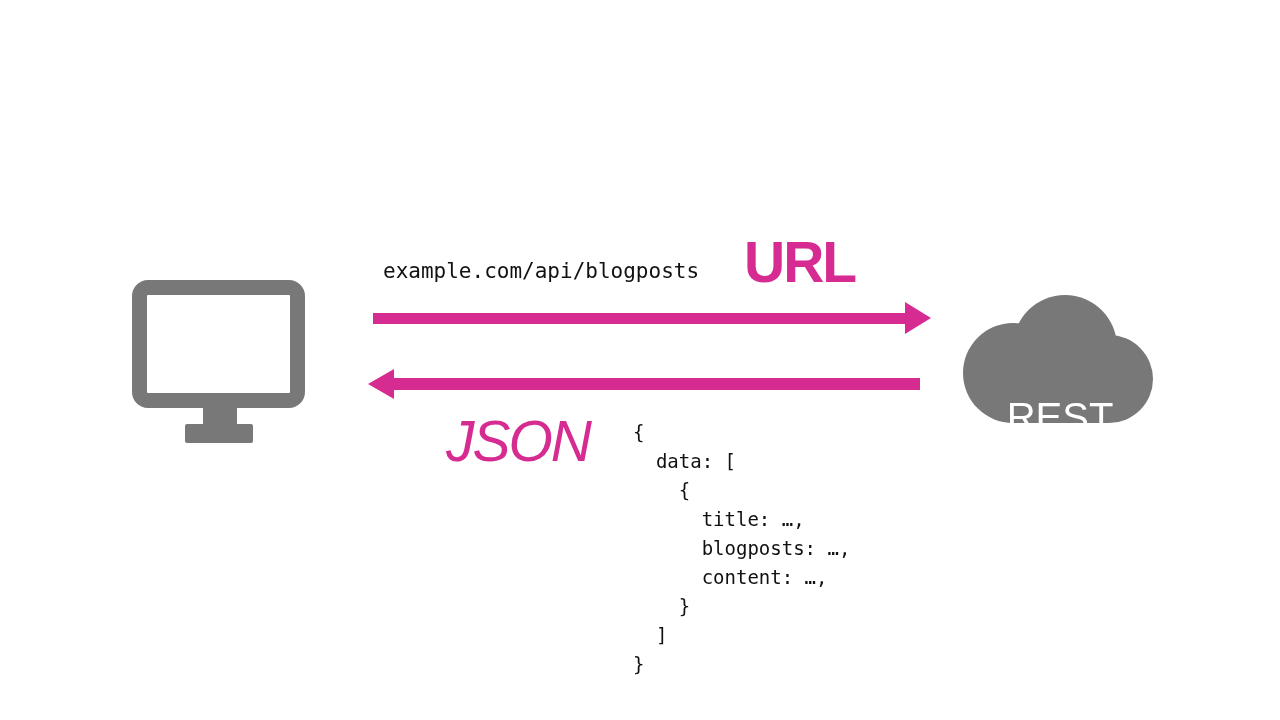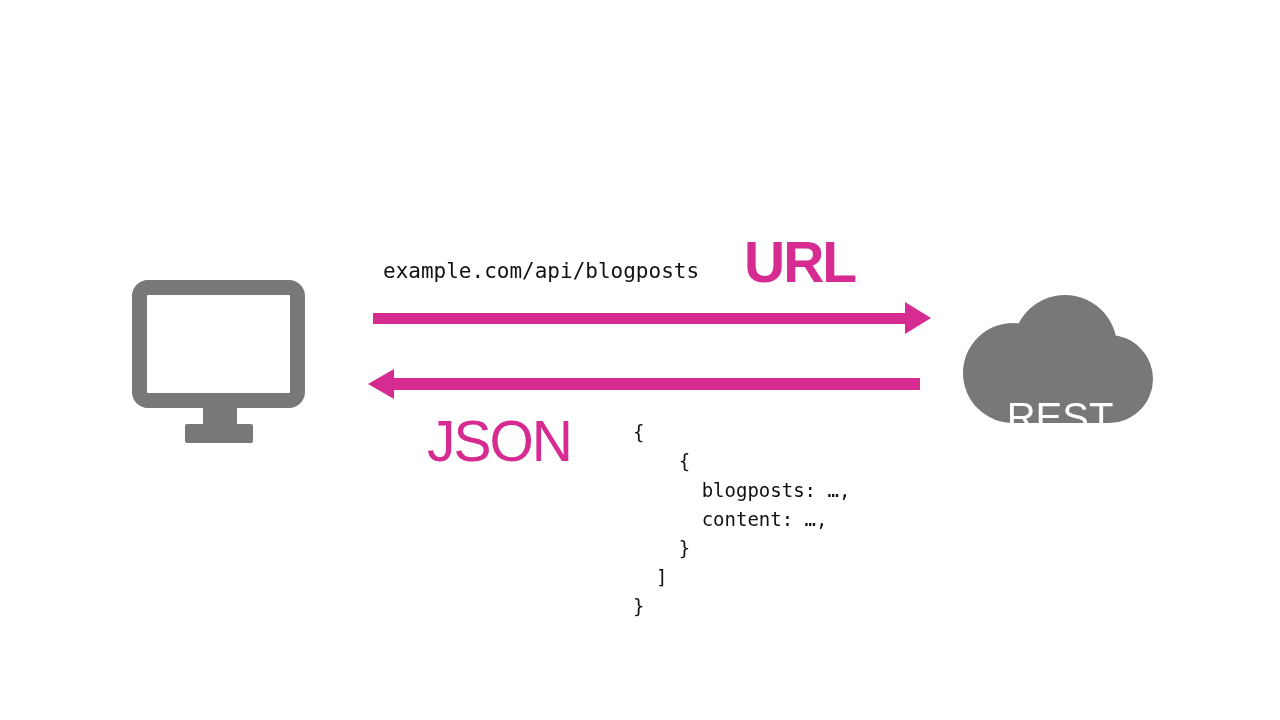--- a/index.html
+++ b/index.html
@@ -50,24 +50,25 @@
     white-space:pre;
   }
   .url-label{
     left:744px;top:234px;
     font-size:57px;line-height:1;
     letter-spacing:-2px;
     color:var(--pink);
     font-weight:bold;
   }
   .json-label{
-    left:427px;top:413px;
+    left:446px;top:413px;
     font-size:57px;line-height:1;
     letter-spacing:-2px;
     color:var(--pink);
+    font-style:italic;
   }
 
   
   svg.cloud{left:963px;top:295px;width:194px;height:128px;}
   svg.cloud .shape{fill:var(--gray);}
   .rest-label{
     left:963px;top:352px;width:194px;
     text-align:center;
     font-size:40px;line-height:1;
     color:var(--server_label);
@@ -105,21 +106,23 @@
   <svg class="abs cloud" viewBox="0 0 194 128" aria-hidden="true">
     <circle class="shape" cx="50" cy="78" r="50"></circle>
     <circle class="shape" cx="102" cy="52" r="52"></circle>
     <circle class="shape" cx="146" cy="84" r="44"></circle>
     <rect class="shape" x="50" y="78" width="96" height="50"></rect>
   </svg>
   <div class="abs rest-label">REST</div>
 
   <div class="abs code">
     <div class="code-line">{</div>
+    <div class="code-line">  data: [</div>
     <div class="code-line">    {</div>
+    <div class="code-line">      title: …,</div>
     <div class="code-line">      blogposts: …,</div>
     <div class="code-line">      content: …,</div>
     <div class="code-line">    }</div>
     <div class="code-line">  ]</div>
     <div class="code-line">}</div>
   </div>
 
 </div>
 
 </body></html>

